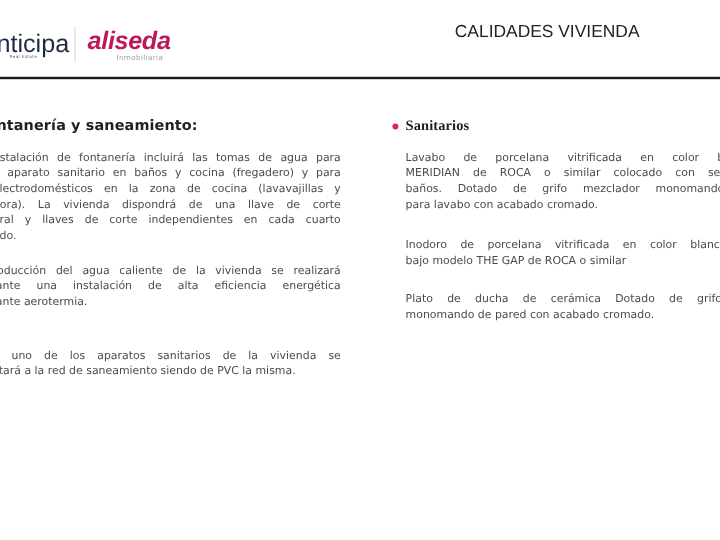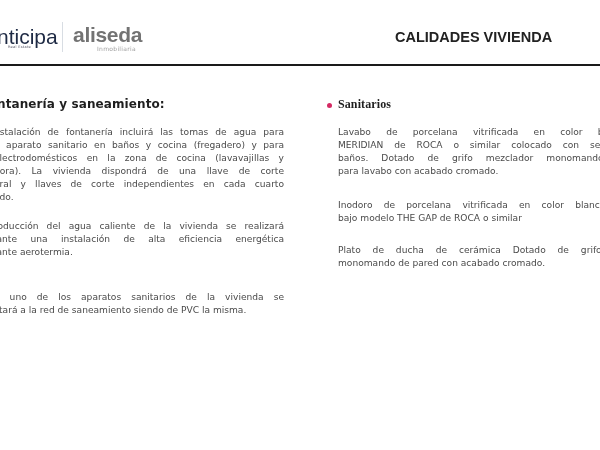--- a/index.html
+++ b/index.html
@@ -19,30 +19,30 @@
       position: absolute; left: 8px; top: 45px;
       font-size: 3.5px; color: #556; letter-spacing: 0.3px;
     }
     .logo-divider {
       position: absolute; left: 62px; top: 22px; width: 1px; height: 30px;
       background: #d8dde3;
     }
     .logo-aliseda {
       position: absolute; left: 73px; top: 23px;
       font-family: "Liberation Sans", sans-serif; font-weight: bold;
-      font-size: 21px; color: #737373; letter-spacing: -0.3px;
+      font-size: 21px; color: #be185d; letter-spacing: -0.3px; font-style: italic;
     }
     .logo-aliseda-sub {
       position: absolute; left: 97px; top: 45px;
       font-size: 6px; color: #a0a0a0; letter-spacing: 0.3px;
     }
     .doc-title {
-      position: absolute; left: 379px; top: 29px;
-      font-family: "Liberation Sans", sans-serif; font-weight: bold;
-      font-size: 14.5px; color: #222; margin-left: 16px;
+      position: absolute; left: 379px; top: 19px;
+      font-family: "Liberation Sans", sans-serif; font-weight: normal;
+      font-size: 14.5px; color: #222;
     }
     .header-rule {
       position: absolute; left: 0; top: 64px; width: 600px; height: 2px;
       background: #1a1a1a;
     }
     .section-heading {
       position: absolute; font-weight: bold; font-size: 12px; color: #1f1f1f;
       letter-spacing: 0.1px;
     }
     .para {

